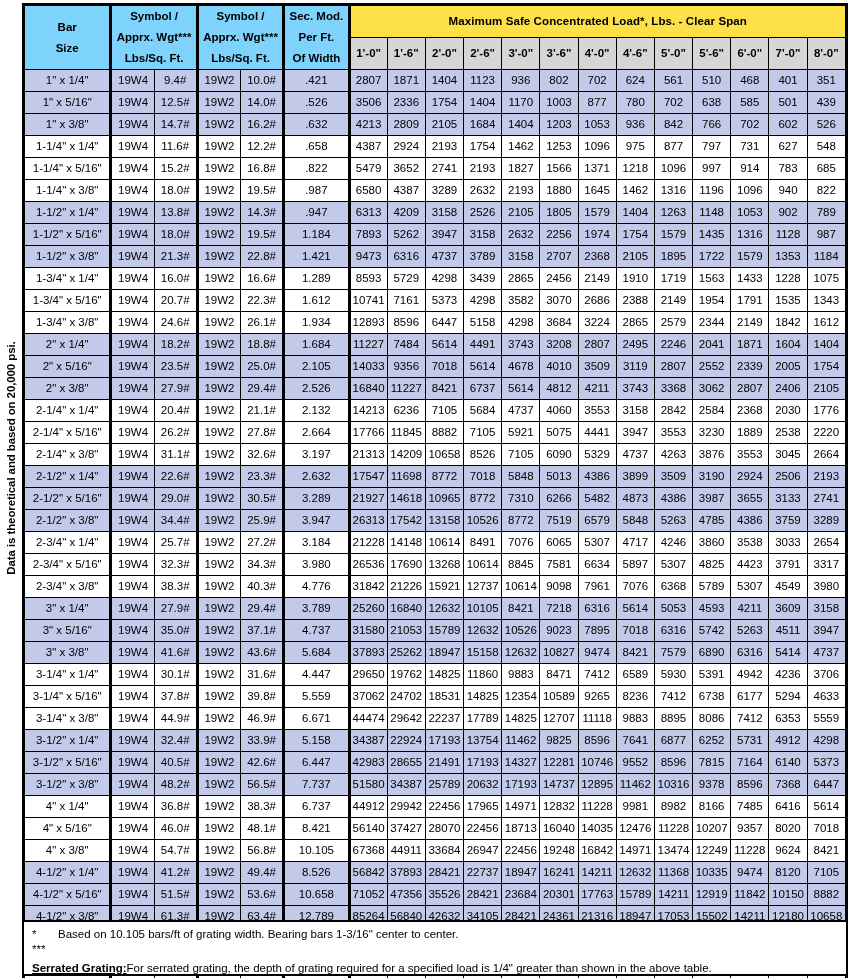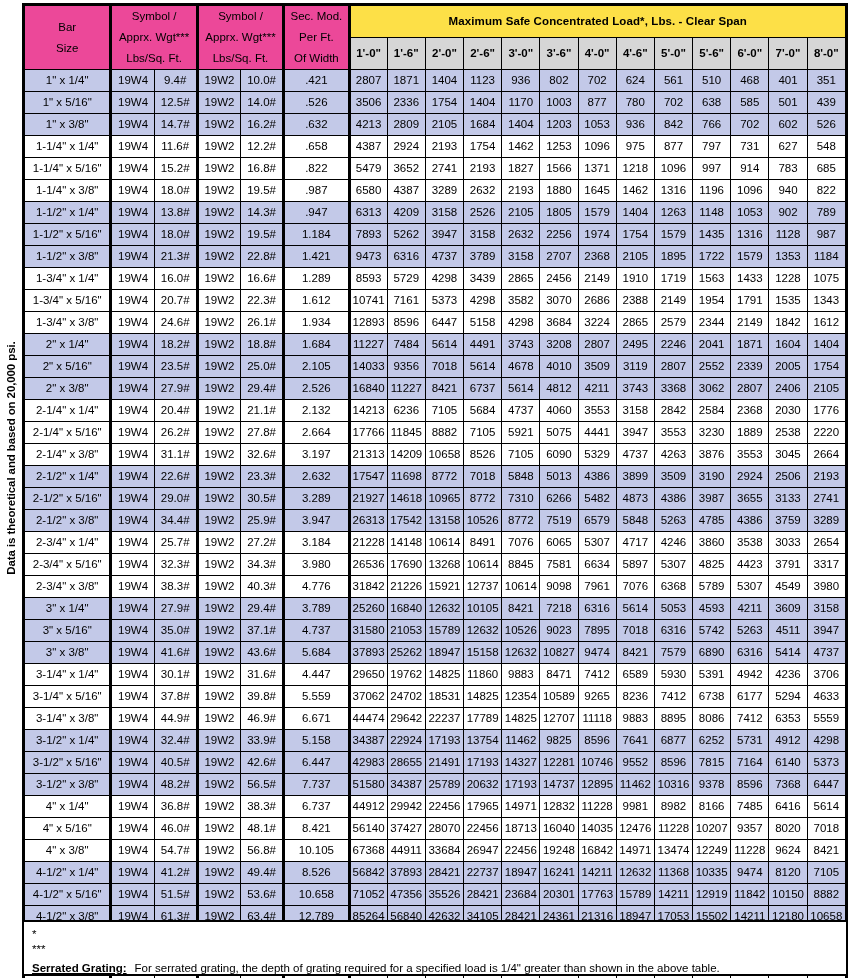--- a/index.html
+++ b/index.html
@@ -52,22 +52,22 @@
     font-size: 11.5px;
     color: #000;
     height: 21px;
     line-height: 21px;
     overflow: hidden;
     white-space: nowrap;
   }
 
   
   .hdr {
-    background: #ec4899;
-    font-weight: normal;
+    background: #7dd3fc;
+    font-weight: bold;
     font-size: 12.5px;
     line-height: 14px;
     padding: 1px 0;
   }
   .hdr-big {
     background: #fde047;
     font-weight: bold;
     font-size: 16.5px;
     letter-spacing: 0.1px;
   }
@@ -109,21 +109,21 @@
   .note .mark {
     display: inline-block;
     width: 26px;
     flex: 0 0 26px;
     font-size: 11.5px;
   }
   .note.serrated { margin-top: 4px; }
   .serrated .lead {
     font-weight: bold;
     text-decoration: underline;
-    margin-right: 8px;
+    margin-right: 0;
   }
 </style>
 </head>
 <body>
 
 <div id="page">
 
   <div id="sidenote">
     <span class="txt">Data is theoretical and based on 20,000 psi.</span>
   </div>
@@ -1073,20 +1073,21 @@
             <td class="num">15038</td>
             <td class="num">13158</td>
           </tr>
         </tbody>
     </table>
   </div>
 
   <div id="notes">
     <div class="note">
       <span class="mark">*</span>
+      <span>Based on 10.105 bars/ft of grating width.  Bearing bars 1-3/16" center to center.</span>
     </div>
     <div class="note">
       <span class="mark">***</span>
     </div>
     <div class="note serrated">
       <span class="lead">Serrated Grating:</span>
       <span>For serrated grating, the depth of grating required for a specified load is 1/4" greater than shown in the above table.</span>
     </div>
   </div>
 

